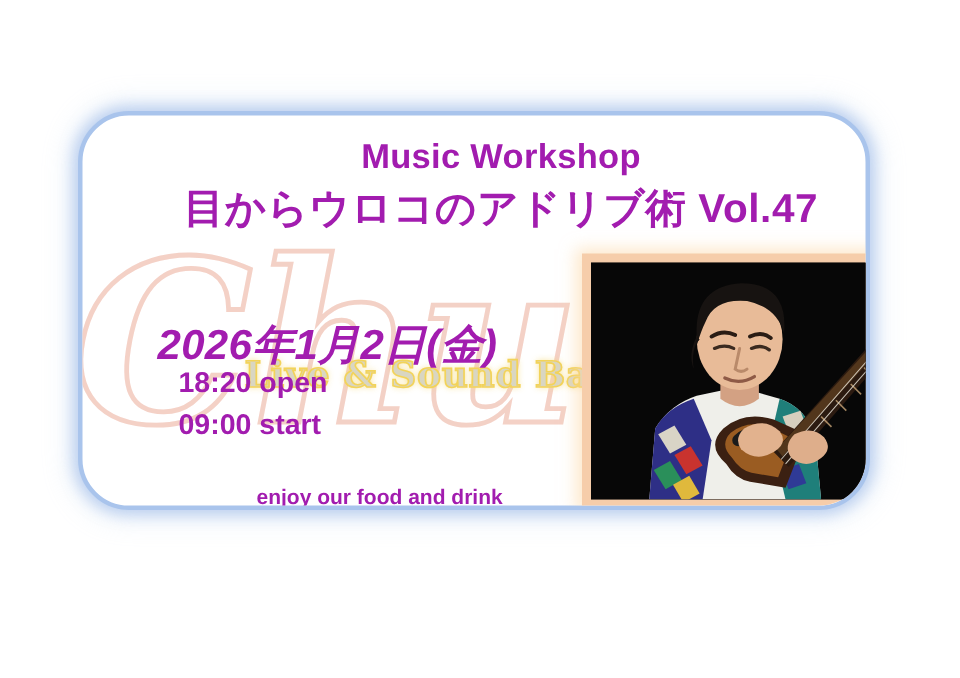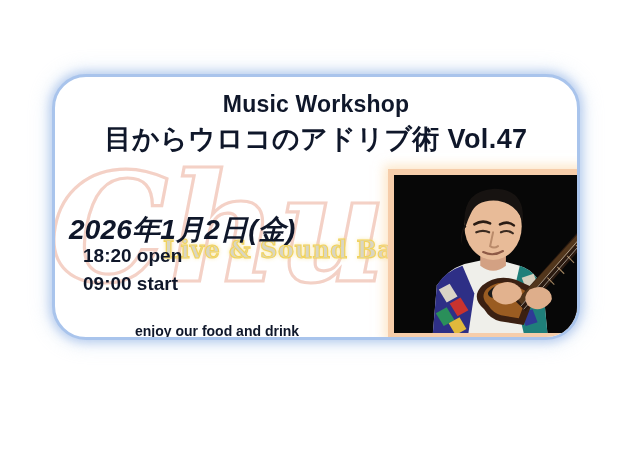--- a/index.html
+++ b/index.html
@@ -72,24 +72,25 @@
 
   
   #content-layer {
     position: absolute;
     inset: 0;
     z-index: 3;
   }
 
   .fg-text {
     position: absolute;
-    color: #0f172a;
+    color: #a21caf;
     white-space: nowrap;
     font-family: "Liberation Sans", "DejaVu Sans", sans-serif;
     font-weight: 700;
+    margin-left: 36px;
   }
 
   #headline-en   { left: 0; right: 0; top: 14px;  text-align: center; font-size: 23px; letter-spacing: 0.2px; }
   #headline-jp   { left: 0; right: 0; top: 44px;  text-align: center; font-size: 27px; letter-spacing: 0.4px; }
   #instructor    { left: 180px; top: 110px; font-size: 20px; letter-spacing: 1px; }
   #event-date    { left: 14px;  top: 134px; font-size: 28px; letter-spacing: 0.2px; font-style: italic; }
   #time-open     { left: 28px;  top: 168px; font-size: 19px; }
   #time-start    { left: 28px;  top: 196px; font-size: 19px; }
   #fee-line      { left: 90px;  top: 220px; font-size: 21px; letter-spacing: 0.5px; }
   #drink-line    { left: 80px;  top: 246px; font-size: 14px; }

